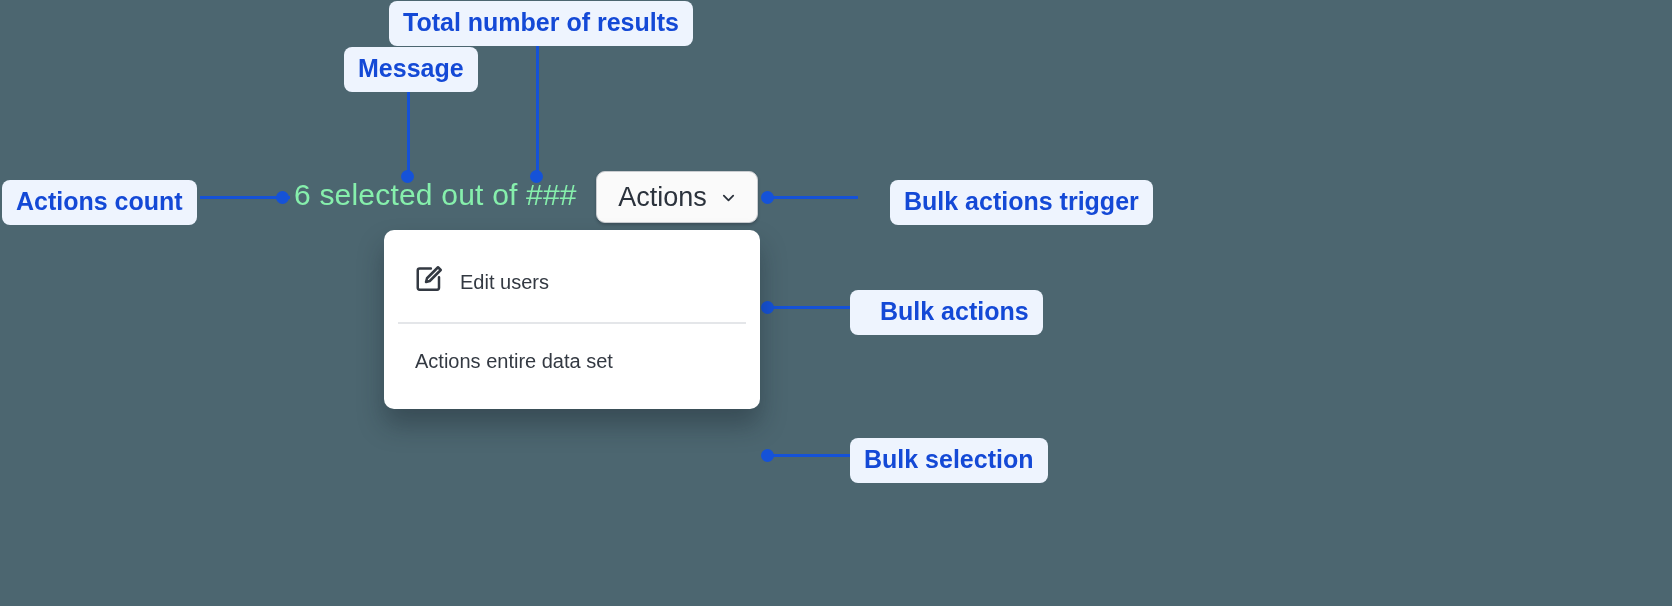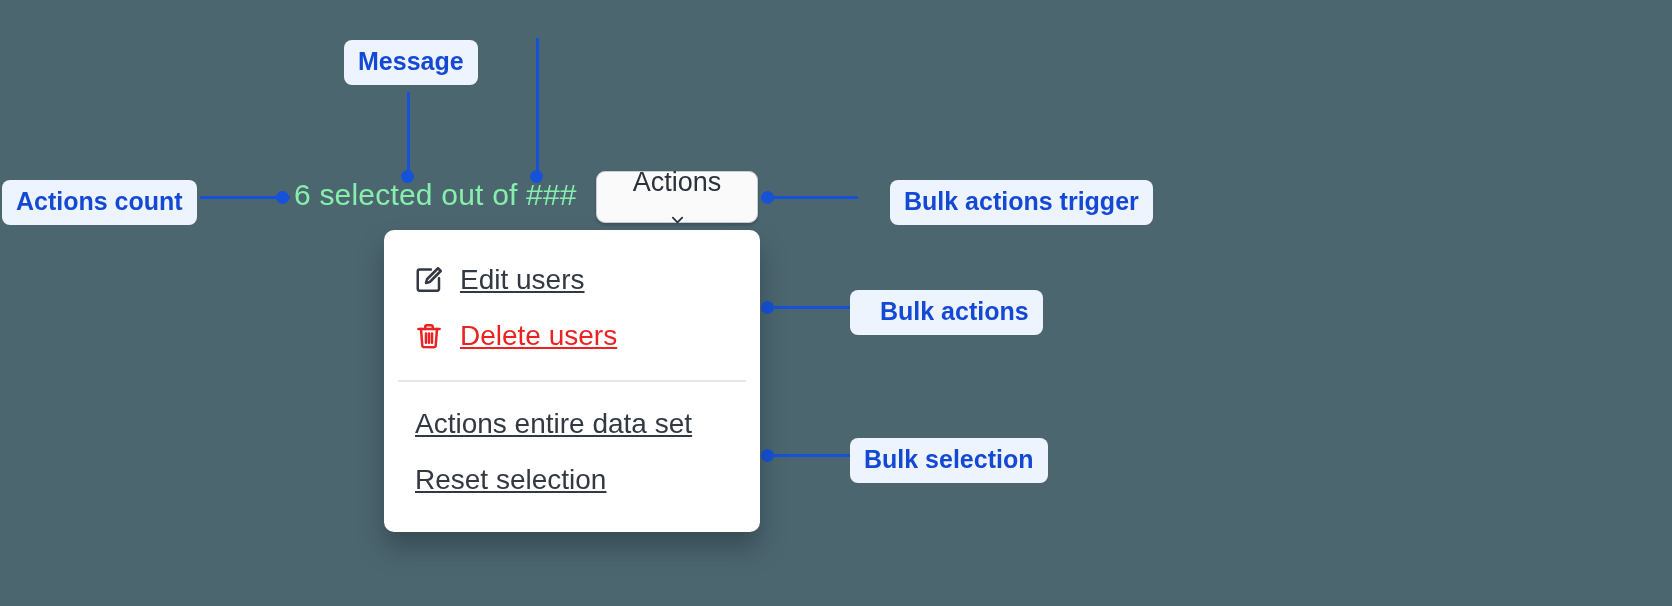--- a/index.html
+++ b/index.html
@@ -72,21 +72,20 @@
     background: #fafafa;
     border: 1px solid #c9ccd0;
     border-radius: 9px;
     box-sizing: border-box;
     display: flex;
     align-items: center;
     justify-content: center;
     gap: 14px;
     box-shadow: 0 2px 3px rgba(20,30,40,.28);
     cursor: pointer;
-    flex-direction: column;
   }
   .actions-button .label {
     font-size: 27px;
     color: #2b323c;
   }
   .chev {
     display: block;
     width: 15px;
     height: 15px;
   }
@@ -98,28 +97,27 @@
     top: 230px;
     width: 376px;
     background: #ffffff;
     border-radius: 10px;
     padding: 22px 0 24px 0;
     box-sizing: border-box;
     box-shadow: 0 16px 26px rgba(18,26,34,.34);
   }
   .menu-item {
     display: flex;
-    align-items: center;
+    align-items: flex-end;
     gap: 16px;
     padding: 12px 30px 12px 30px;
-    font-size: 28px;
+    font-size: 20px;
     color: #333942;
     cursor: pointer;
     white-space: nowrap;
-    text-decoration: underline;
   }
   .menu-item.danger {
     color: #ec2222;
   }
   .menu-item .mi-icon {
     width: 30px;
     height: 30px;
     flex: 0 0 30px;
     display: block;
   }
@@ -148,22 +146,23 @@
 
   <div class="leader-h" style="left:766px; top:196px; width:92px;"></div>
   <div class="dot" style="left:761px; top:191px;"></div>
 
   <div class="leader-h" style="left:766px; top:306px; width:92px;"></div>
   <div class="dot" style="left:761px; top:301px;"></div>
 
   <div class="leader-h" style="left:766px; top:454px; width:92px;"></div>
   <div class="dot" style="left:761px; top:449px;"></div>
 
-
-  <div class="chip" style="left:344px; top:40px;">Message</div>
+  <div class="chip" style="left:389px; top:1px;">Total number of results</div>
+
+  <div class="chip" style="left:344px; top:47px;">Message</div>
 
   <div class="chip" style="left:2px; top:180px;">Actions count</div>
 
   <div class="chip" style="left:850px; top:180px;margin-left:40px;">Bulk actions trigger</div>
 
   <div class="chip" style="left:850px; top:290px;padding-left:30px;">Bulk actions</div>
 
   <div class="chip" style="left:850px; top:438px;text-align:center;">Bulk selection</div>
 
   <div class="selection-message">6 selected out of ###</div>
@@ -182,39 +181,23 @@
     <div class="menu-item">
       <span class="mi-icon">
         <svg viewBox="0 0 24 24" width="30" height="30" fill="none" stroke="#333942" stroke-width="2" stroke-linecap="round" stroke-linejoin="round">
           <path d="M13.5 3.5 H4.5 A1.5 1.5 0 0 0 3 5 V19 A1.5 1.5 0 0 0 4.5 20.5 H18.5 A1.5 1.5 0 0 0 20 19 V10.5"></path>
           <path d="M19.2 2.6 L21.4 4.8 L12.6 13.6 L9.6 14.4 L10.4 11.4 Z"></path>
         </svg>
       </span>
       <span>Edit users</span>
     </div>
 
-    <div class="menu-item danger">
-      <span class="mi-icon">
-        <svg viewBox="0 0 24 24" width="30" height="30" fill="none" stroke="#ec2222" stroke-width="2" stroke-linecap="round" stroke-linejoin="round">
-          <path d="M3.5 6.3 H20.5"></path>
-          <path d="M9 6.3 V4.6 A1.2 1.2 0 0 1 10.2 3.4 H13.8 A1.2 1.2 0 0 1 15 4.6 V6.3"></path>
-          <path d="M5.6 6.3 L6.6 19.6 A1.4 1.4 0 0 0 8 20.9 H16 A1.4 1.4 0 0 0 17.4 19.6 L18.4 6.3"></path>
-          <path d="M9.6 10 V17.4"></path>
-          <path d="M12 10 V17.4"></path>
-          <path d="M14.4 10 V17.4"></path>
-        </svg>
-      </span>
-      <span>Delete users</span>
-    </div>
 
     <div class="menu-sep"></div>
 
     <div class="menu-item plain">
       <span>Actions entire data set</span>
     </div>
 
-    <div class="menu-item plain">
-      <span>Reset selection</span>
-    </div>
 
   </div>
 
 </div>
 
 </body></html>

